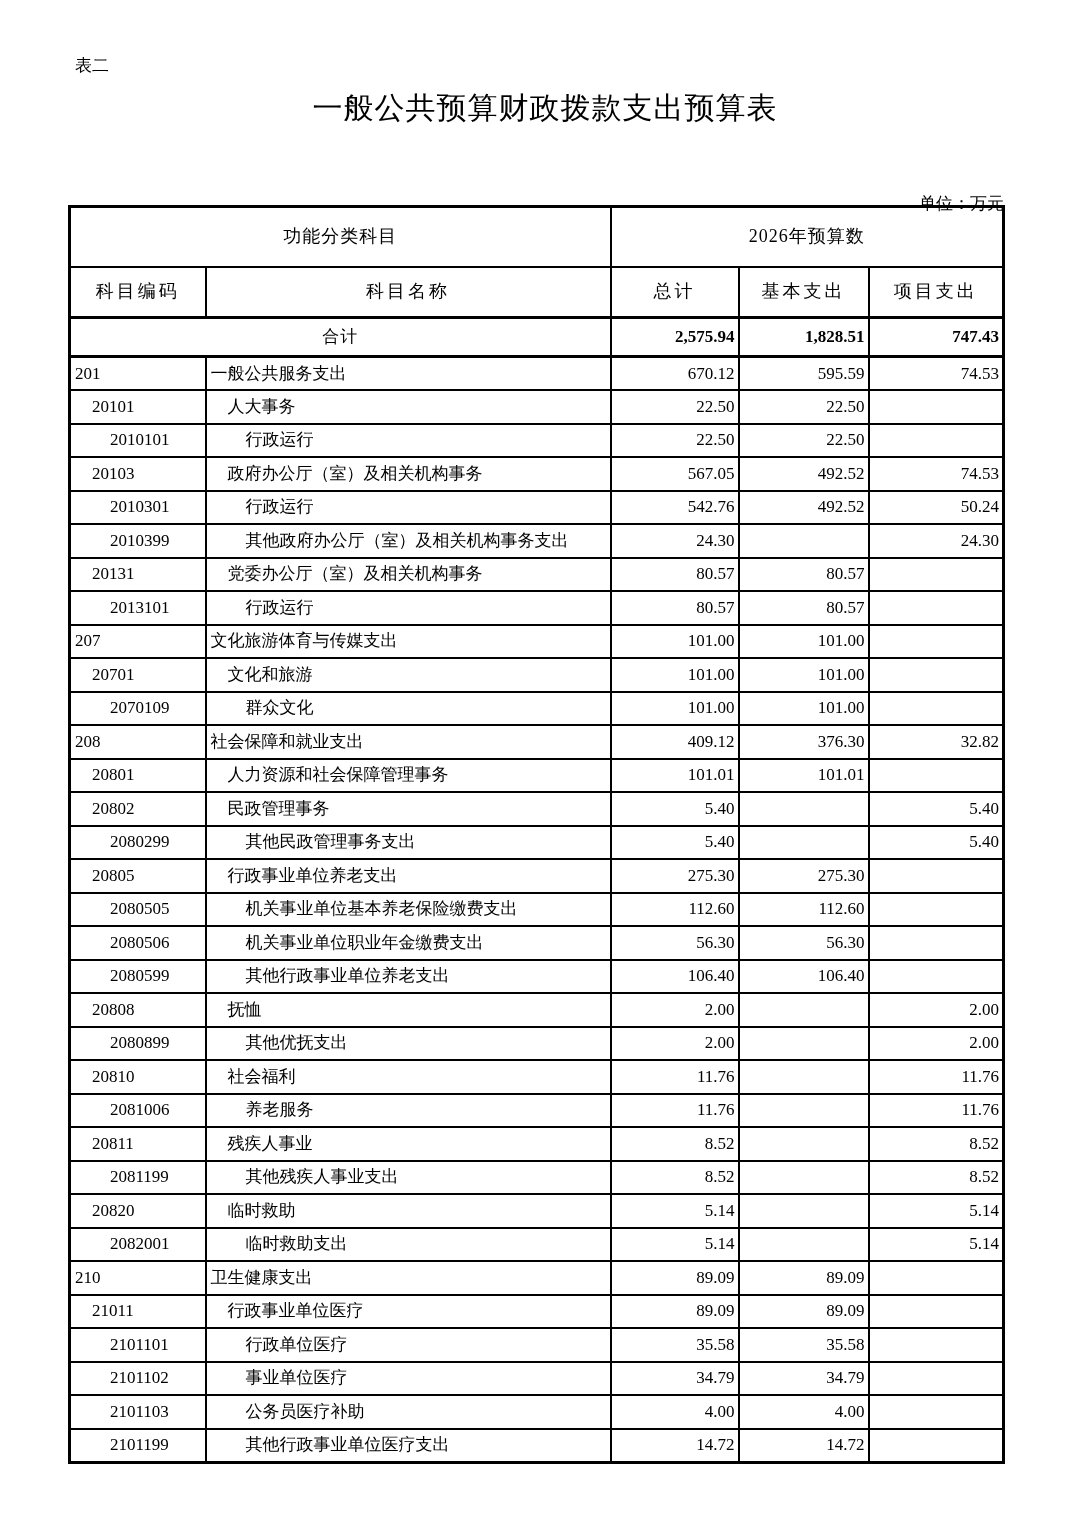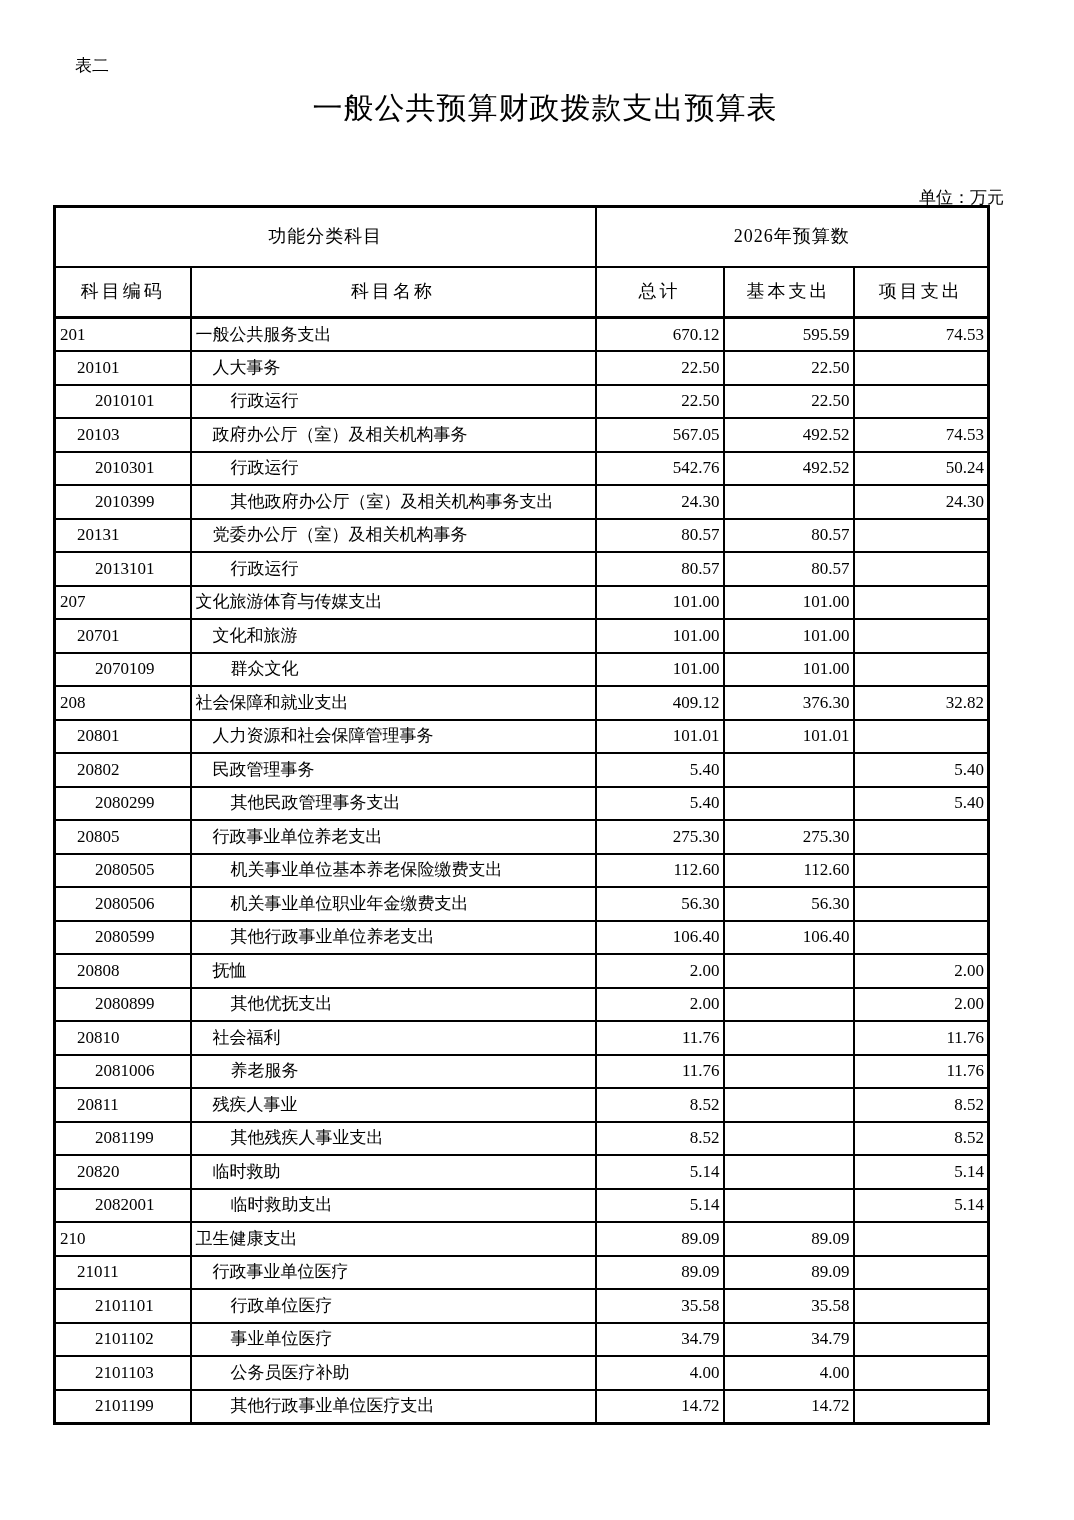--- a/index.html
+++ b/index.html
@@ -13,26 +13,26 @@
   .corner-label {
     position: absolute; left: 75px; top: 54px;
     font-size: 17px;
   }
   .page-title {
     position: absolute; left: 8px; top: 88px; width: 1074px;
     text-align: center; font-size: 30px; font-weight: normal;
     letter-spacing: 1px;
   }
   .unit-note {
-    position: absolute; left: 0; top: 186px; width: 1004px;
+    position: absolute; left: 0; top: 192px; width: 1004px;
     text-align: right; font-size: 17px;
   }
 
   table.budget {
-    position: absolute; left: 53px; top: 205px;
+    position: absolute; left: 68px; top: 205px;
     width: 935px; table-layout: fixed;
     border-collapse: collapse;
     border: 3px solid #000;
     padding-left: 12px;
   }
   table.budget th, table.budget td {
     border: 2px solid #000;
     vertical-align: middle;
     font-weight: normal;
     white-space: nowrap;
@@ -86,20 +86,26 @@
     </tr>
     <tr class="header-cols">
       <th>科目编码</th>
       <th>科目名称</th>
       <th>总计</th>
       <th>基本支出</th>
       <th>项目支出</th>
     </tr>
   </thead>
   <tbody>
+    <tr class="total-row">
+      <td colspan="2" class="total-label">合计</td>
+      <td class="num bold">2,575.94</td>
+      <td class="num bold">1,828.51</td>
+      <td class="num bold">747.43</td>
+    </tr>
   <tr class="data-row">
         <td class="code lvl1">201</td>
         <td class="name lvl1">一般公共服务支出</td>
         <td class="num">670.12</td>
         <td class="num">595.59</td>
         <td class="num">74.53</td>
       </tr>
       <tr class="data-row">
         <td class="code lvl2">20101</td>
         <td class="name lvl2">人大事务</td>

